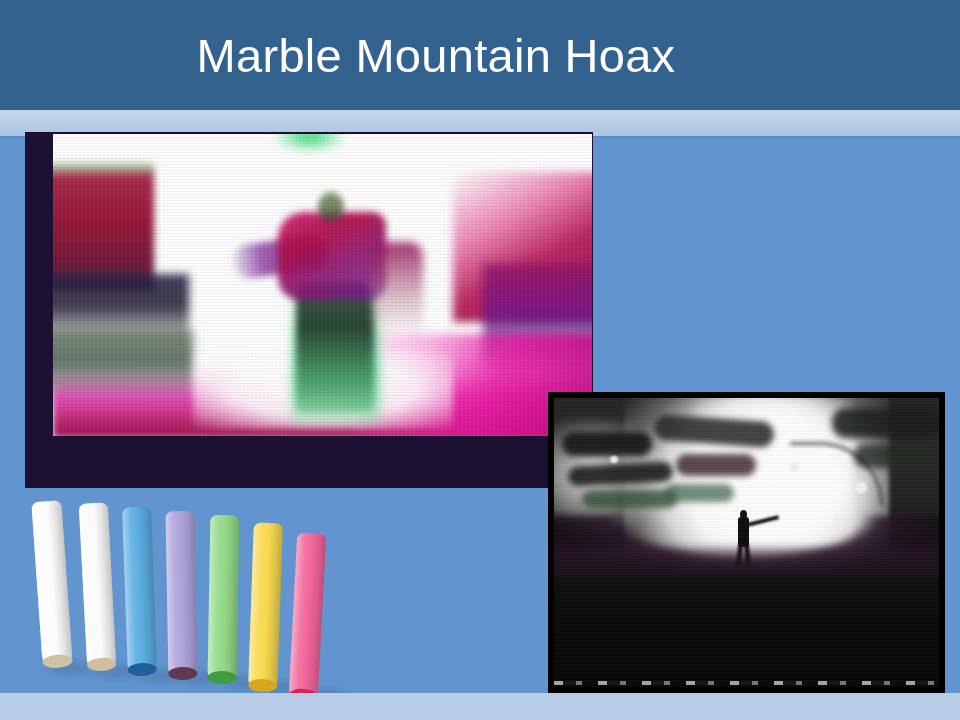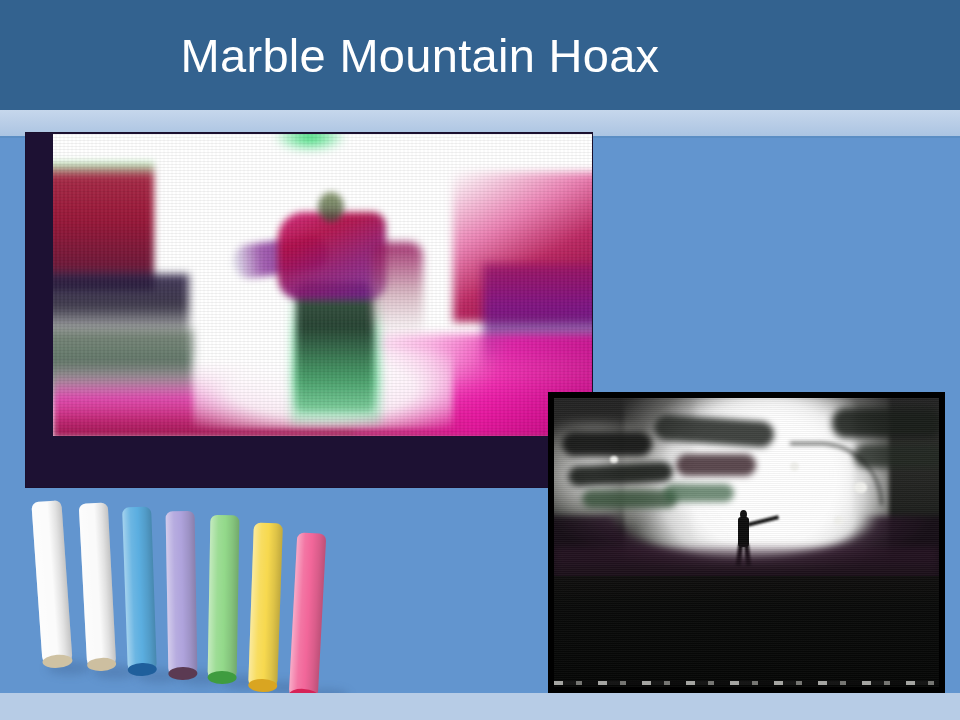--- a/index.html
+++ b/index.html
@@ -38,30 +38,31 @@
   }
   .header-accent-line {
     position: absolute;
     left: 0; top: 136px;
     width: 960px;
     height: 2px;
     background: #5b8ec4;
   }
   .slide-title {
     position: absolute;
-    left: 12px; top: 29px;
+    left: 0; top: 29px;
     width: 816px;
     text-align: center;
     color: #ffffff;
     font-size: 47px;
     font-weight: 400;
     letter-spacing: 0.3px;
     line-height: 54px;
     white-space: nowrap;
     font-family: "Liberation Sans", sans-serif;
+    padding-left: 28px;
   }
 
   
   .footer-band {
     position: absolute;
     left: 0; top: 693px;
     width: 960px;
     height: 27px;
     background: #b7cce6;
   }

